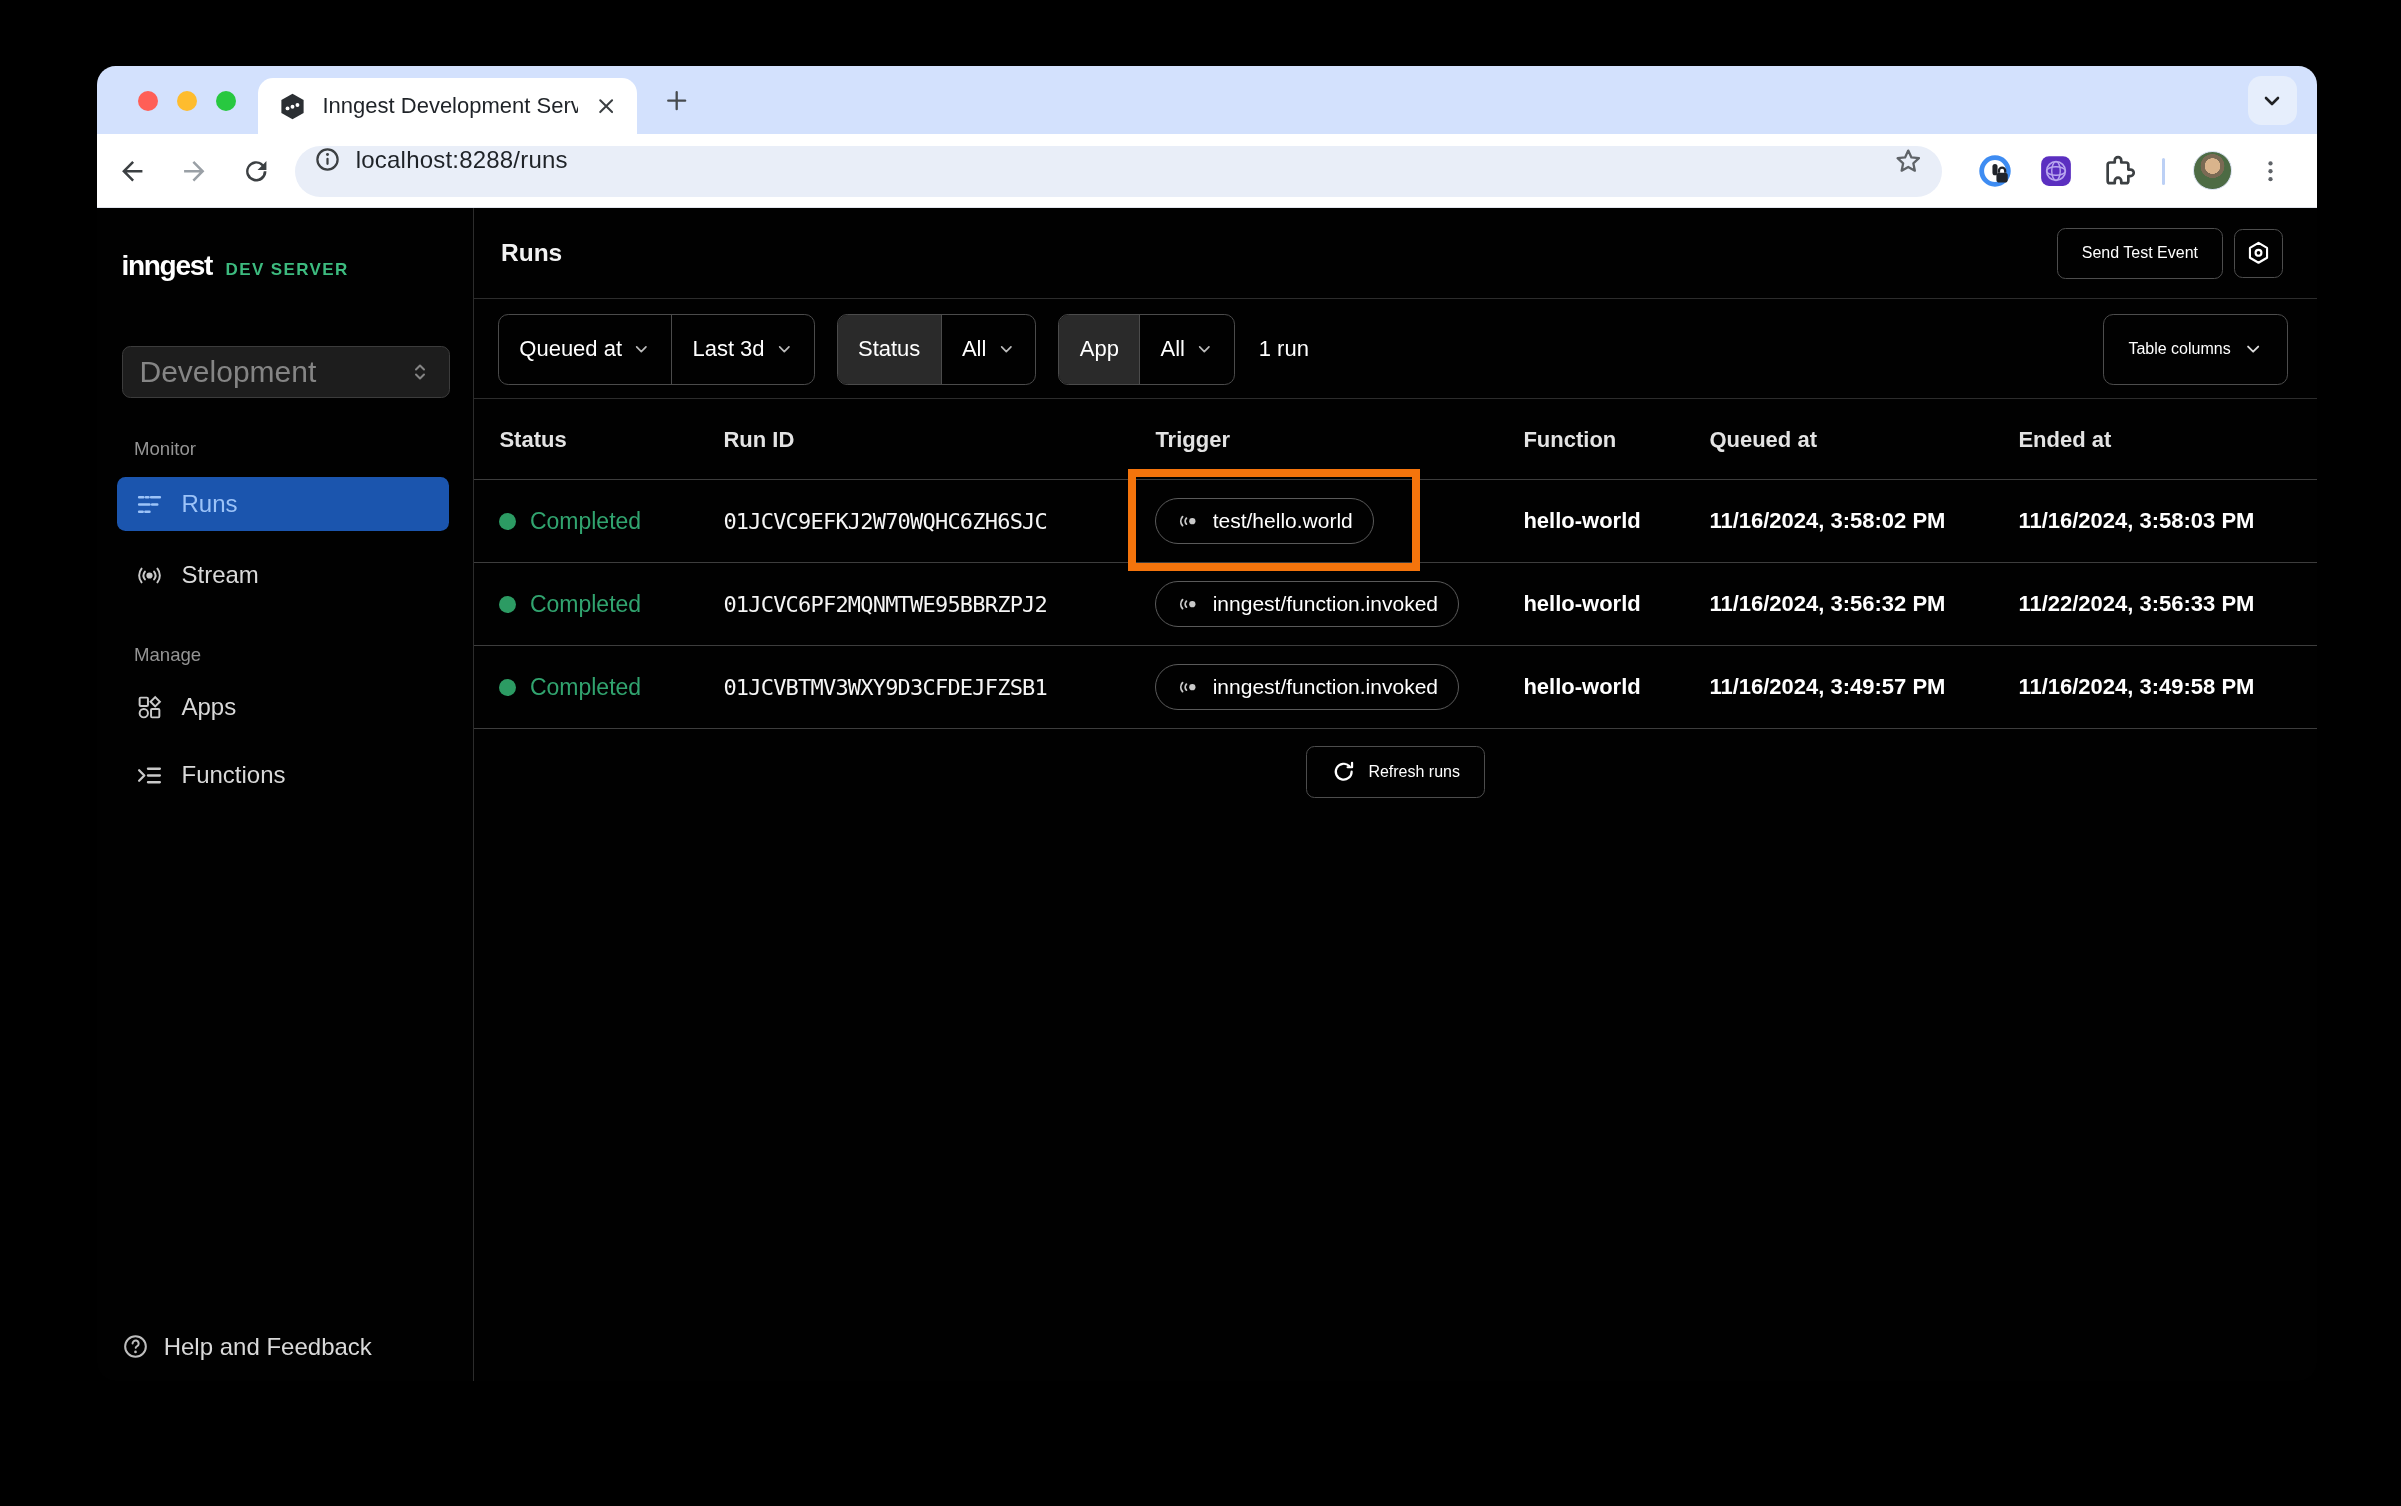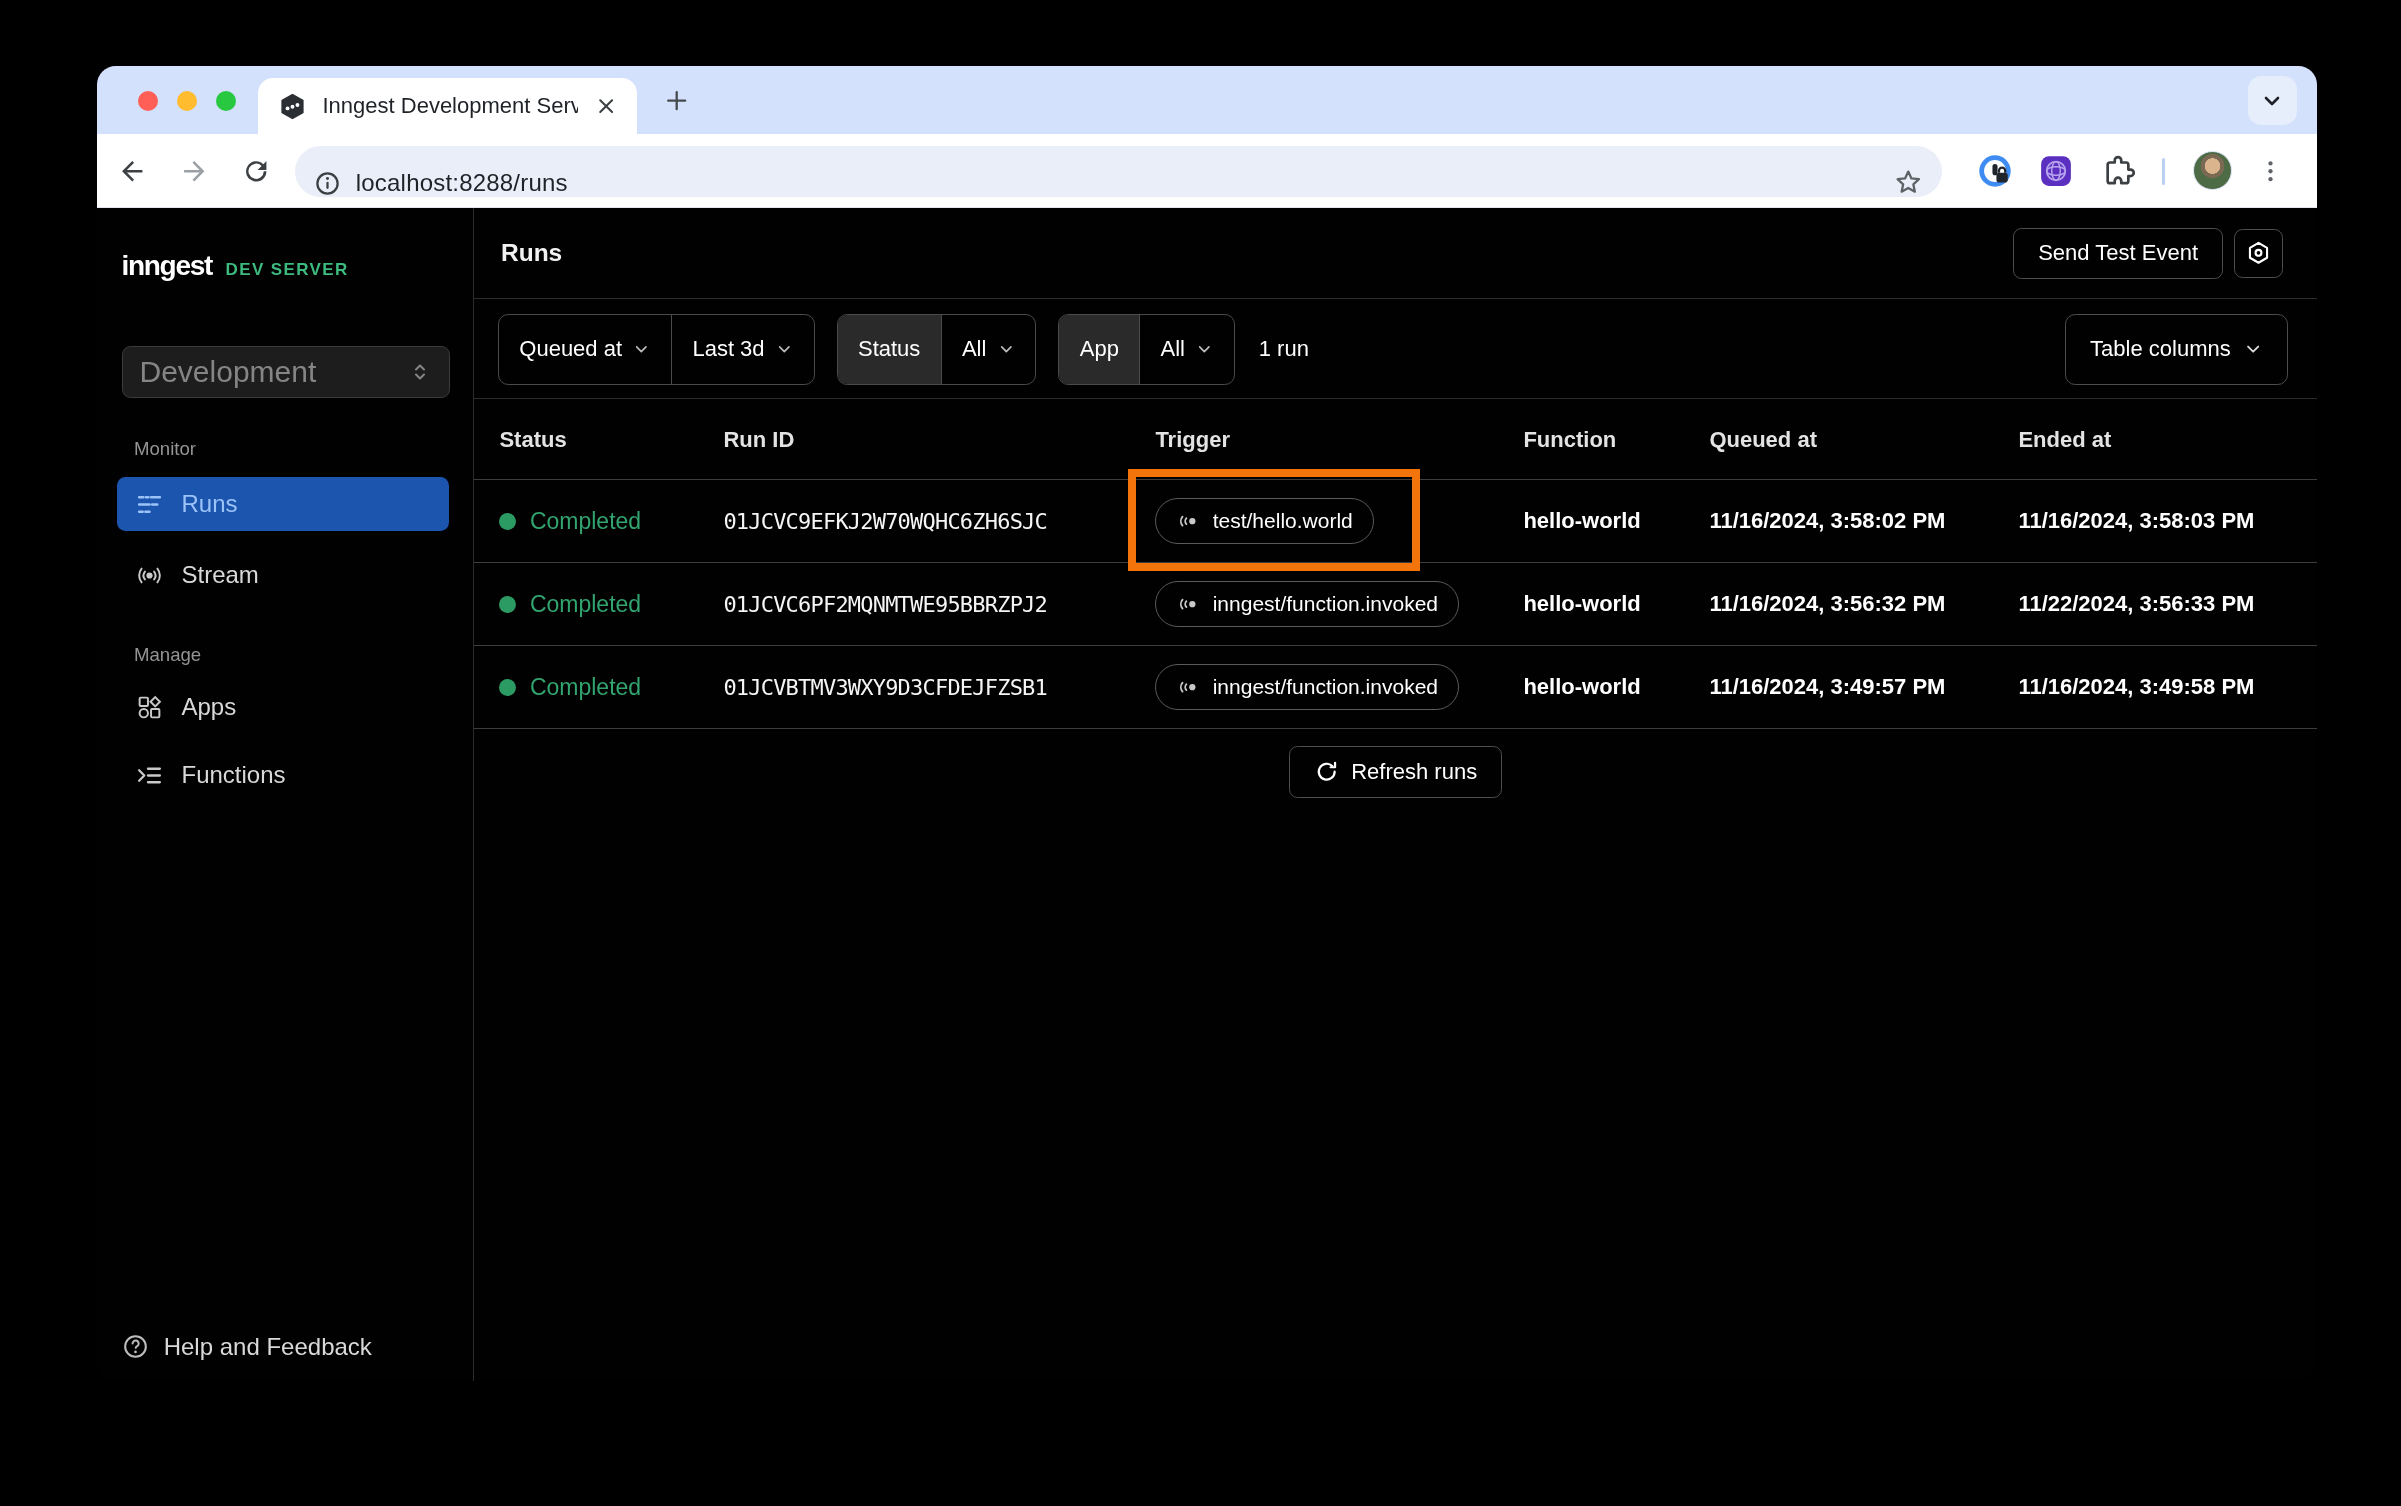--- a/index.html
+++ b/index.html
@@ -22,21 +22,21 @@
   .tab-title { font-size:22px; color:#1f2328; white-space:nowrap; overflow:hidden; }
   .tab-close { margin-left:auto; width:27px; height:27px; display:flex; align-items:center; justify-content:center; border-radius:50%; }
   .newtab { position:absolute; left:560px; top:15.2px; width:39px; height:39px; display:flex; align-items:center; justify-content:center; }
   .strip-chevron { position:absolute; right:20.3px; top:10.2px; width:49px; height:49px; border-radius:13.5px;
     background:#e6eefc; display:flex; align-items:center; justify-content:center; }
 
   
   .toolbar { flex:none; height:74px; background:#fff; position:relative; border-bottom:0.8px solid #e3e6ee; }
   .nav-ic { position:absolute; top:22px; width:30.5px; height:30.5px; }
   .urlbar { position:absolute; left:198px; top:12px; width:1647px; height:51px; background:#e9eef8;
-    border-radius:25.4px; display:flex; align-items:flex-end; padding:0 18.6px; gap:15.2px; }
+    border-radius:25.4px; display:flex; align-items:flex-start; padding:0 18.6px; gap:15.2px; }
   .url-text { font-size:24px; color:#1f2328; letter-spacing:0.2px; }
   .ext { position:absolute; top:20.3px; width:34px; height:34px; }
   .tb-divider { position:absolute; left:2065px; top:24px; width:2.5px; height:27px; background:#bcd0f5; border-radius:1.7px; }
   .avatar { position:absolute; left:2096px; top:17px; width:39px; height:39px; border-radius:50%;
     background:radial-gradient(circle at 50% 38%, #d9b48c 0 26%, #7a6a54 27% 40%, #4d6b44 41% 72%, #2f4a33 100%);
     border:0.8px solid #d7dfef; }
 
   
   .page { flex:1; display:flex; min-height:0; background:#010101; }
   .sidebar { flex:none; width:377px; position:relative; border-right:0.8px solid #2c2c2c; }
@@ -57,21 +57,21 @@
   .nav-item.active { background:#1b55ae; color:#9cc3f8; }
   .help-row { position:absolute; left:24.5px; bottom:20.3px; display:flex; align-items:center; gap:15.2px;
     font-size:24px; color:#d9d9d9; }
 
   
   .main-header { position:absolute; top:0; left:0; right:0; height:91px; display:flex; align-items:center;
     padding:0 34px 0 27px; border-bottom:0.8px solid #2c2c2c; }
   .page-title { font-size:24.5px; font-weight:600; color:#f2f2f2; }
   .header-actions { margin-left:auto; display:flex; align-items:center; gap:11px; }
   .btn { display:flex; align-items:center; justify-content:center; gap:12px; height:51px; padding:0 24px;
-    border:0.8px solid #4d4d4d; border-radius:8.5px; background:transparent; color:#fff; font-size:22px;
+    border:0.8px solid #4d4d4d; border-radius:8.5px; background:transparent; color:#fff; font-size:16px;
     font-family:"Liberation Sans", sans-serif; }
   .icon-btn { width:49px; height:49px; padding:0; }
 
   
   .filterbar { position:absolute; top:92px; left:0; right:0; height:99px; display:flex; align-items:center;
     padding:0 29px 0 24px; border-bottom:0.8px solid #2c2c2c; gap:22px; }
   .fgroup { display:flex; align-items:stretch; height:71px; border:0.8px solid #4b4b4b; border-radius:10.2px; overflow:hidden; }
   .fseg { display:flex; align-items:center; gap:10.2px; padding:0 20.3px; font-size:22px; color:#fff; white-space:nowrap; }
   .fseg.shade { background:#2a2a2a; }
   .fseg.sep { border-left:0.8px solid #4b4b4b; }

